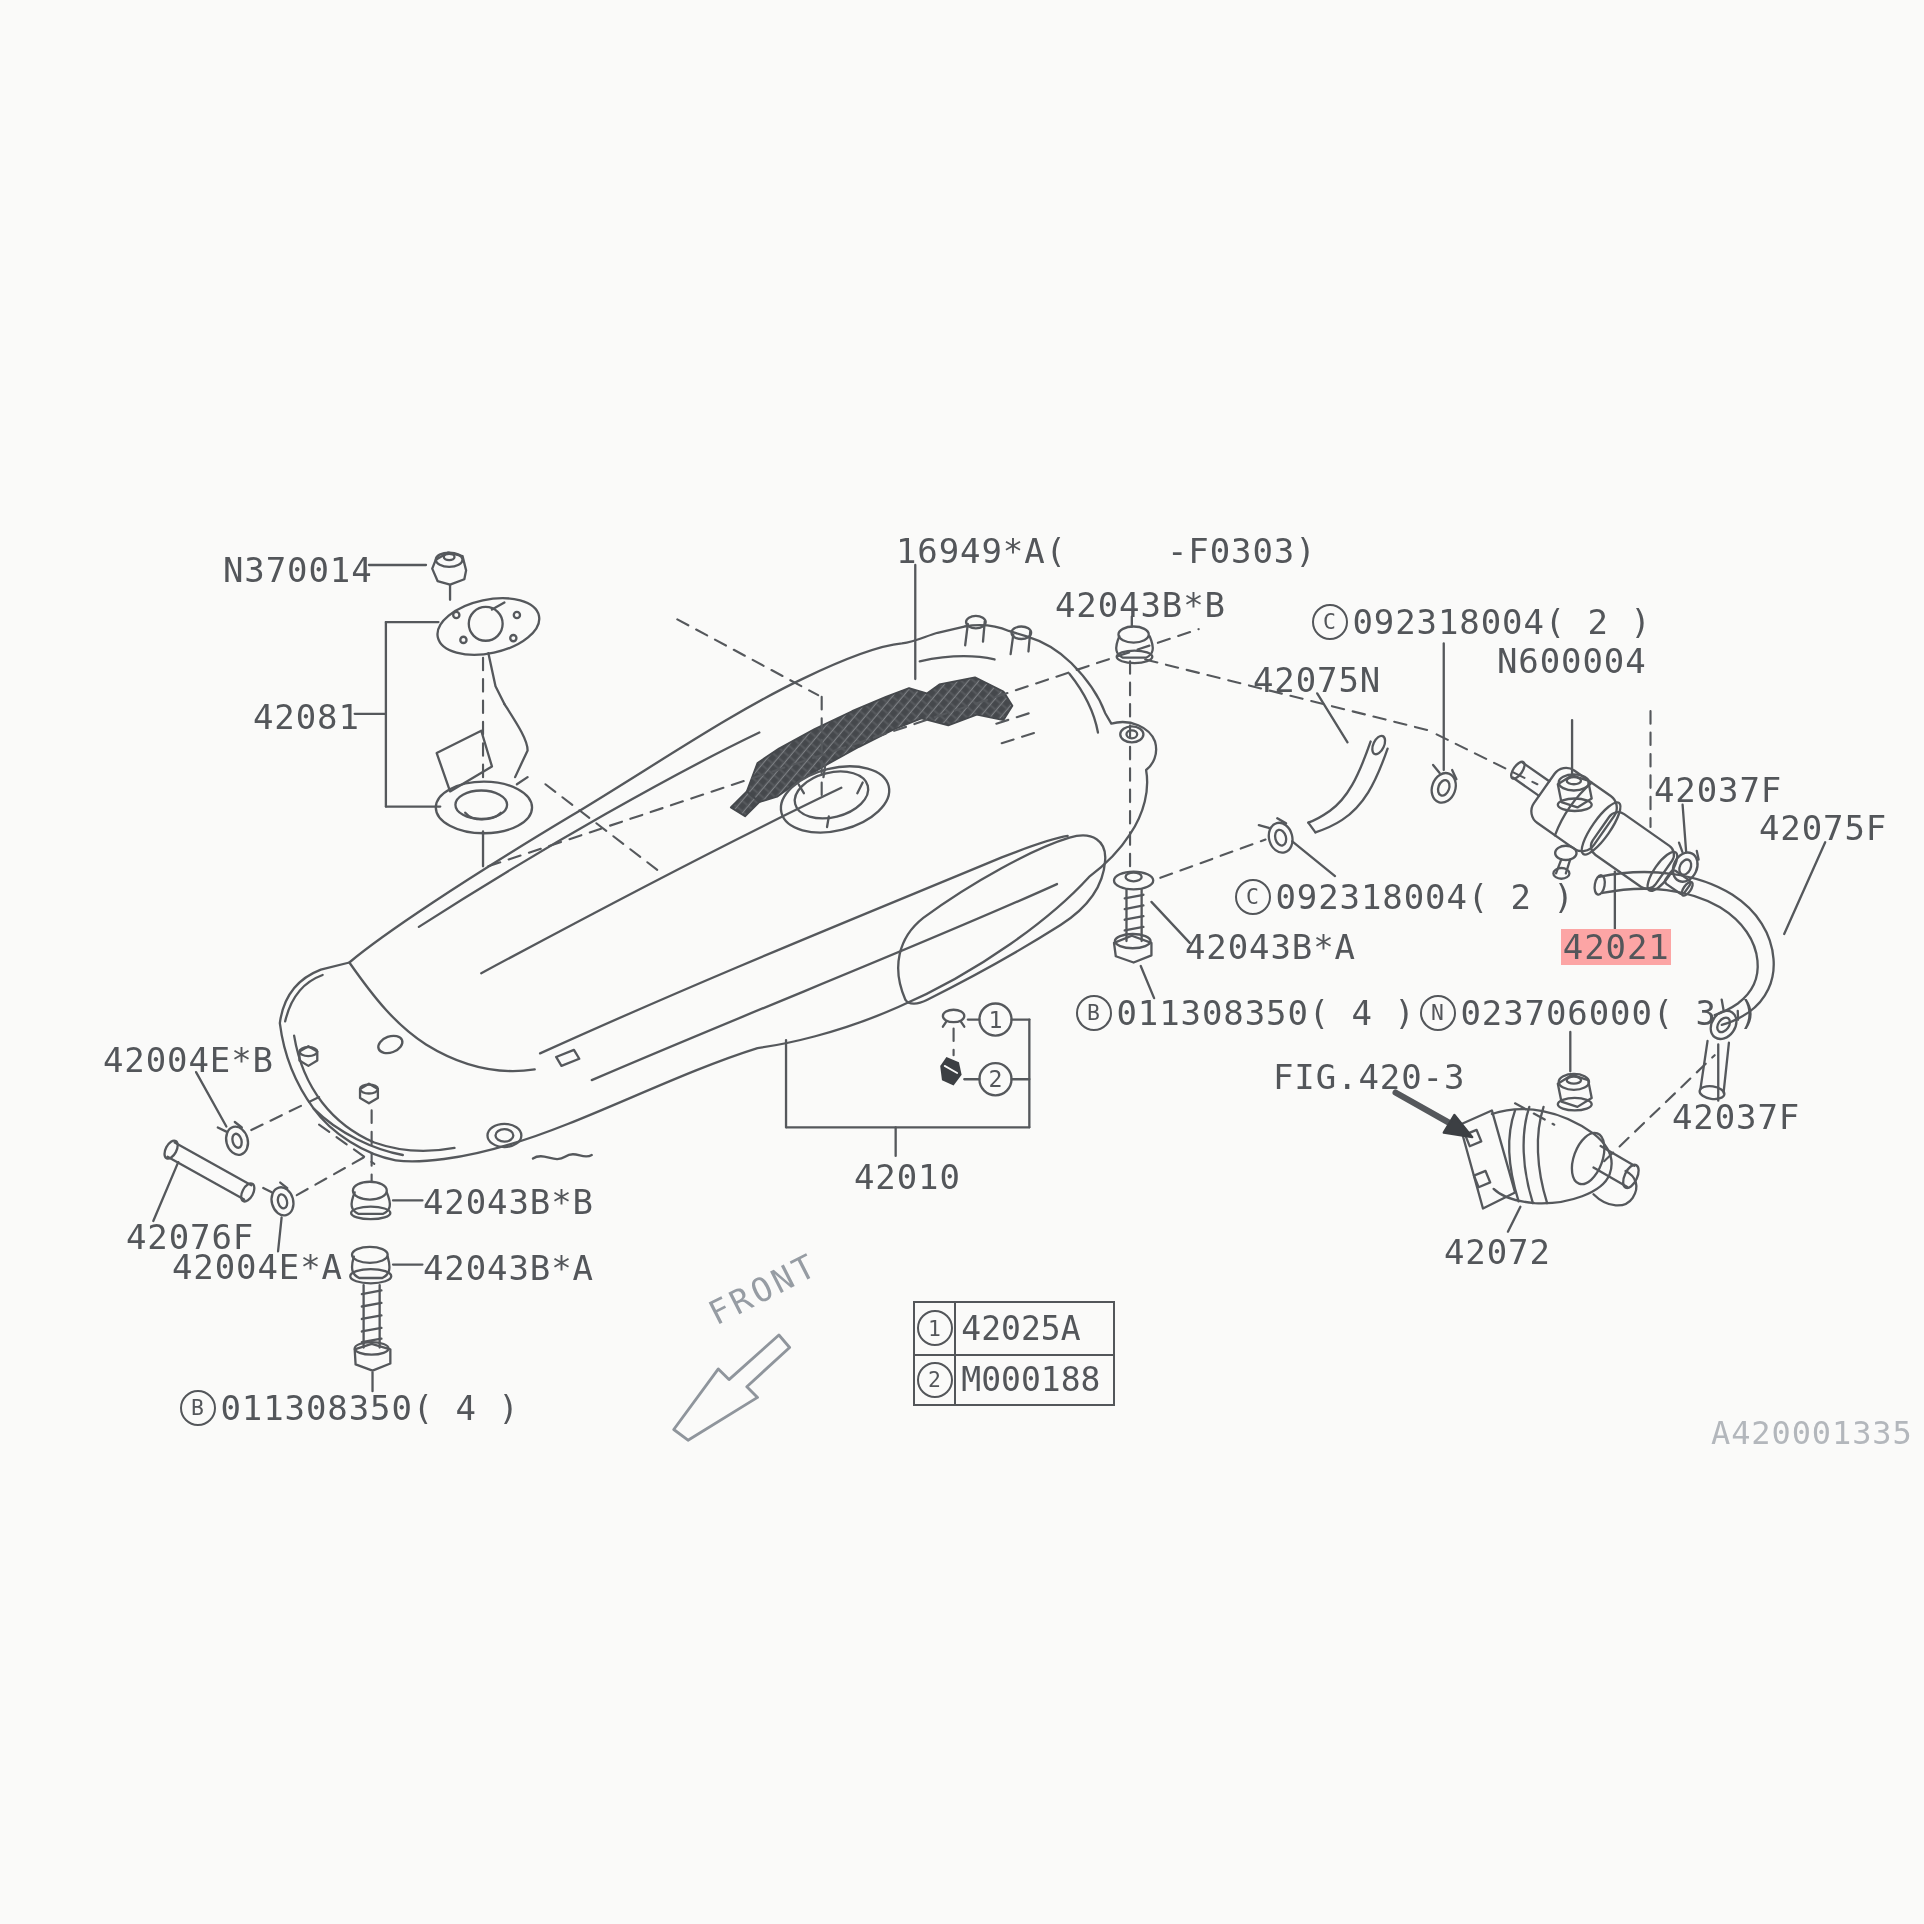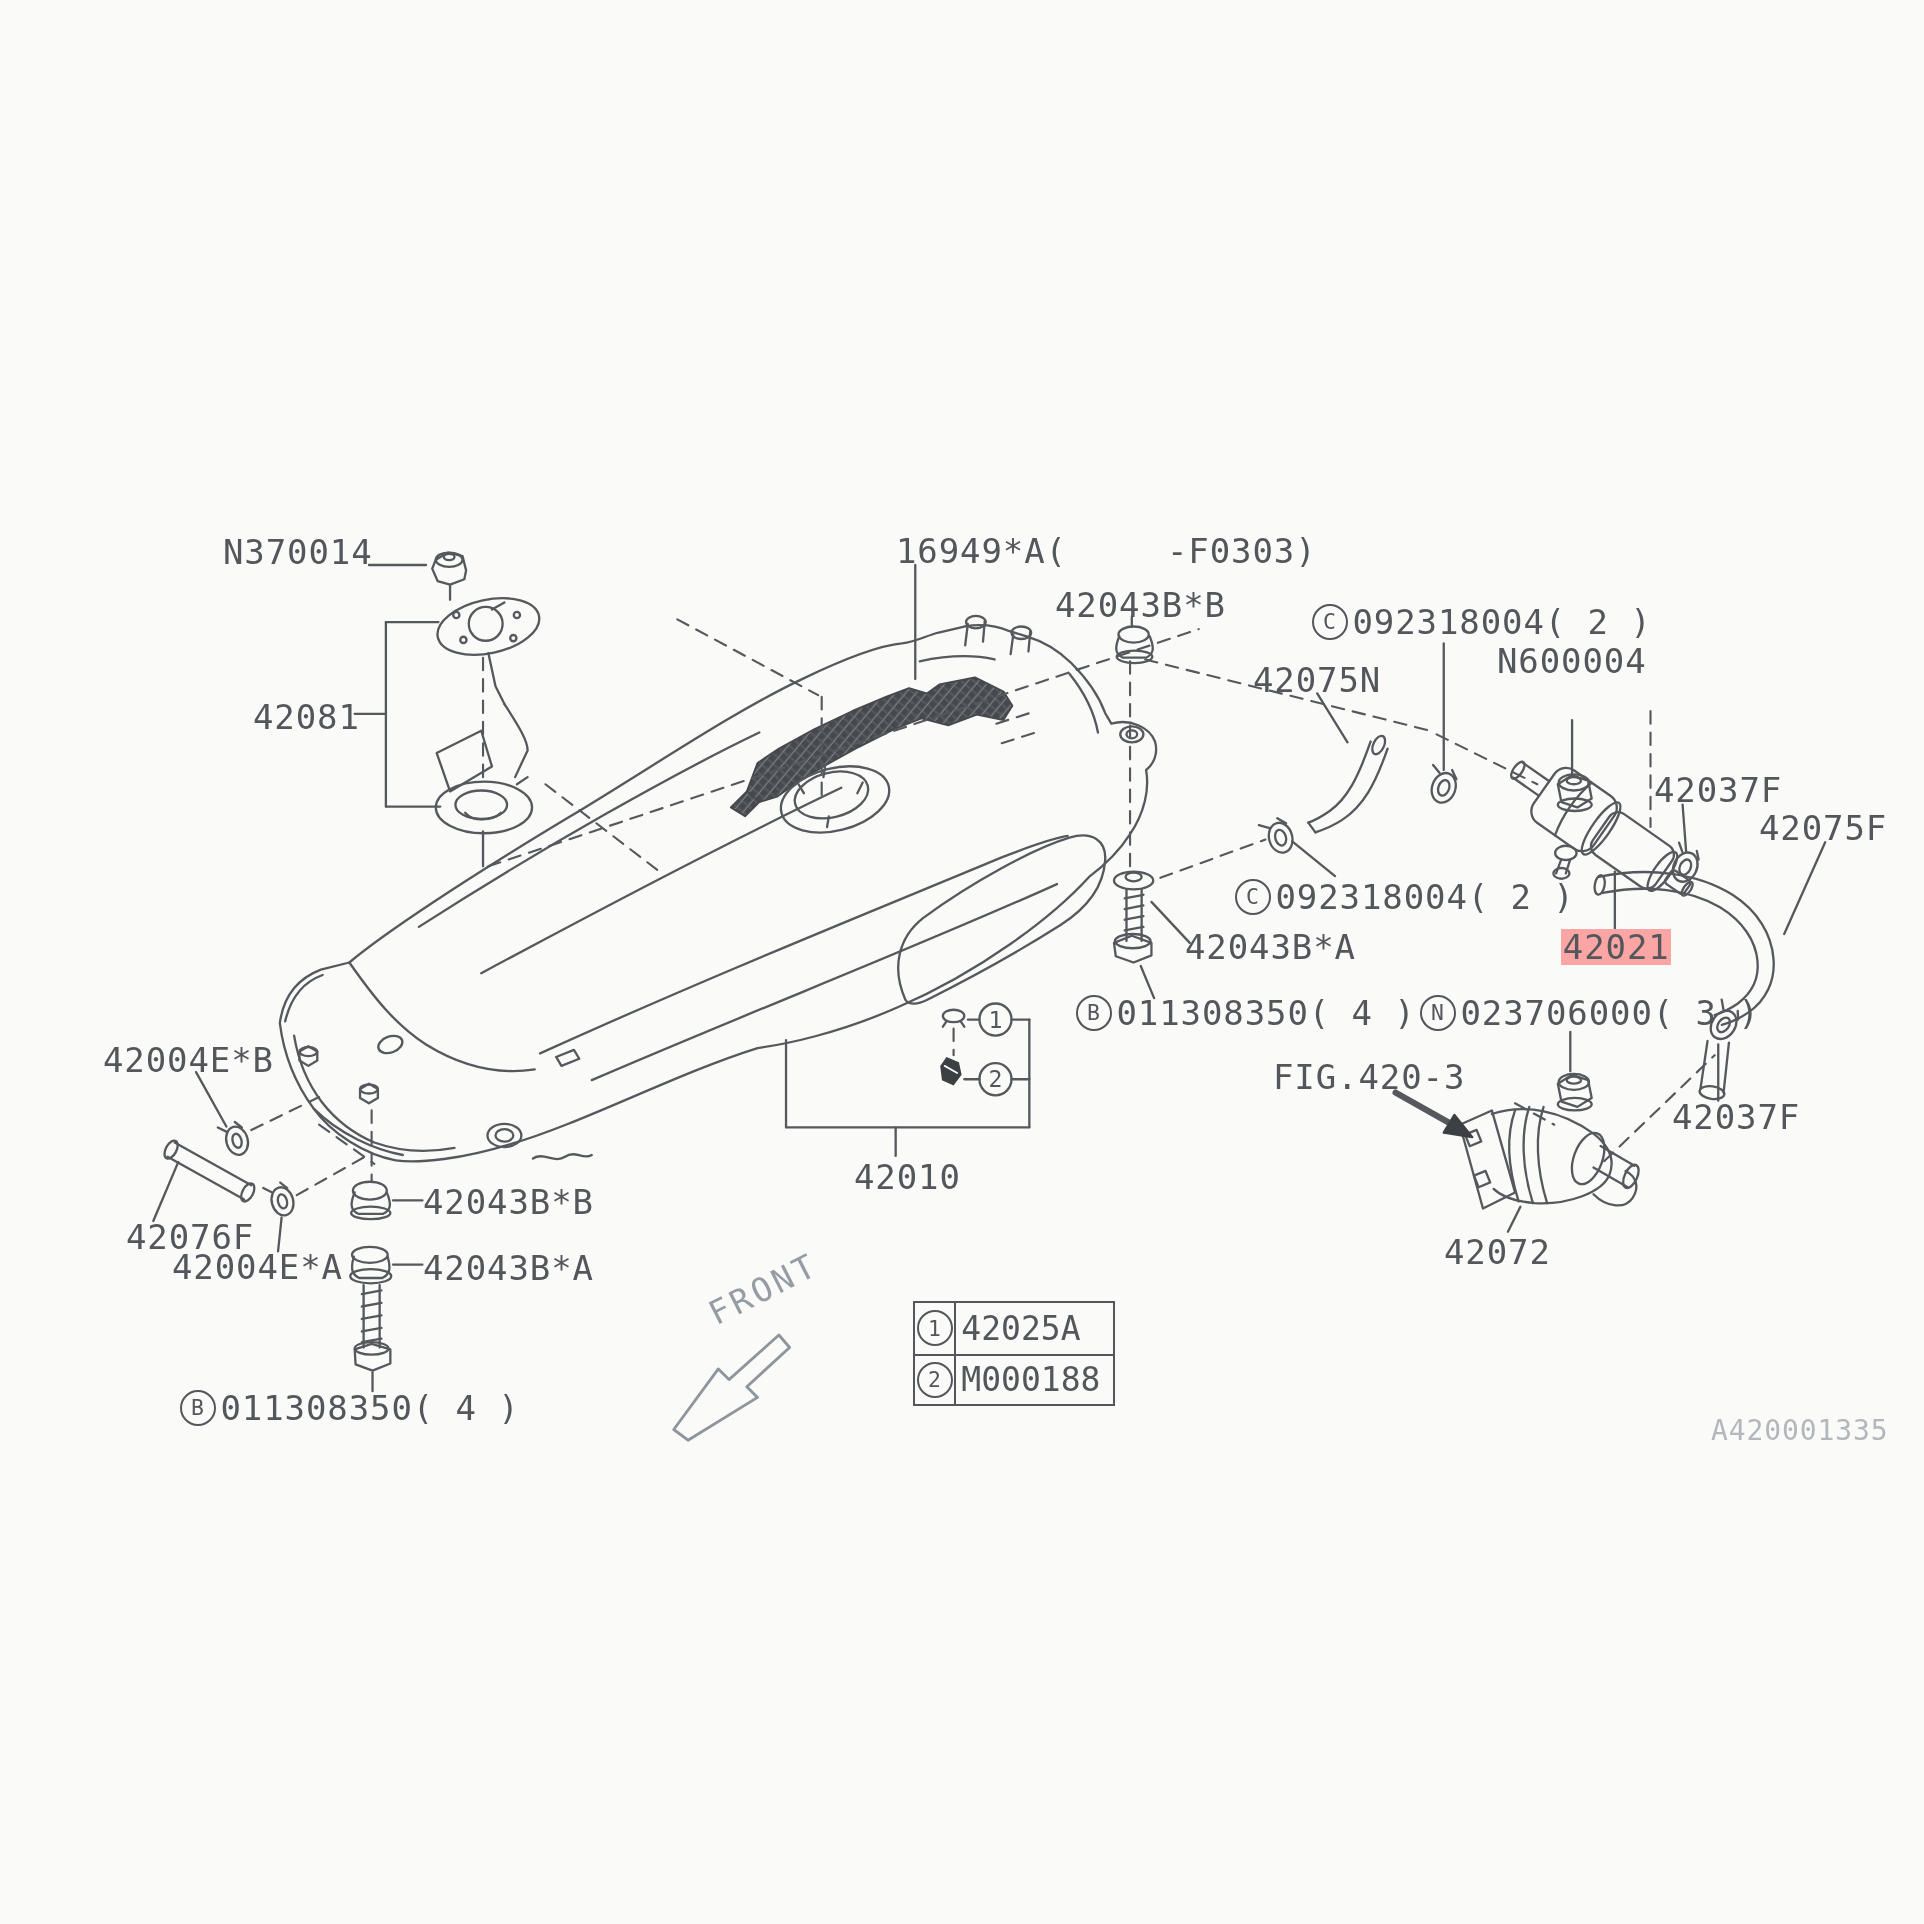--- a/index.html
+++ b/index.html
@@ -317,21 +317,21 @@
 
   <g>
     <line x1="1027" y1="634" x2="1027" y2="762"></line>
   </g>
 
   <g stroke="#8f959c" stroke-width="3.2">
     <path d="M 756 1604 L 806 1536 L 818 1548 L 874 1498 L 886 1512 L 838 1556 L 850 1568 L 772 1616 Z"></path>
   </g>
 </svg>
 
-  <div class="lbl" style="left:223px;top:535px">N370014</div>
+  <div class="lbl" style="left:223px;top:553px">N370014</div>
   <div class="lbl" style="left:253px;top:700px">42081</div>
   <div class="lbl" style="left:896px;top:534px">16949*A(</div>
   <div class="lbl" style="left:1167px;top:534px">-F0303)</div>
   <div class="lbl" style="left:1055px;top:588px">42043B*B</div>
   <div class="lbl" style="left:1312px;top:604px">
     <span class="circ">C</span>
       <span>092318004( 2 )</span>
   </div>
   <div class="lbl" style="left:1253px;top:663px">42075N</div>
   <div class="lbl" style="left:1497px;top:644px">N600004</div>
@@ -357,21 +357,21 @@
   <div class="lbl" style="left:854px;top:1160px">42010</div>
   <div class="lbl" style="left:103px;top:1043px">42004E*B</div>
   <div class="lbl" style="left:126px;top:1220px">42076F</div>
   <div class="lbl" style="left:172px;top:1250px">42004E*A</div>
   <div class="lbl" style="left:423px;top:1185px">42043B*B</div>
   <div class="lbl" style="left:423px;top:1251px">42043B*A</div>
   <div class="lbl" style="left:180px;top:1390px">
     <span class="circ">B</span>
       <span>011308350( 4  )</span>
   </div>
-  <div class="lbl gray" style="left:1711px;top:1417px;font-size:28px">A420001335</div>
+  <div class="lbl gray" style="left:1711px;top:1417px;font-size:32px">A420001335</div>
 
   <div id="front-text">FRONT</div>
 
   <div id="legend">
     <div class="cell numcell r0">
         <span class="circnum">1</span>
       </div>
     <div class="cell r0">42025A</div>
     <div class="cell numcell">
         <span class="circnum">2</span>

